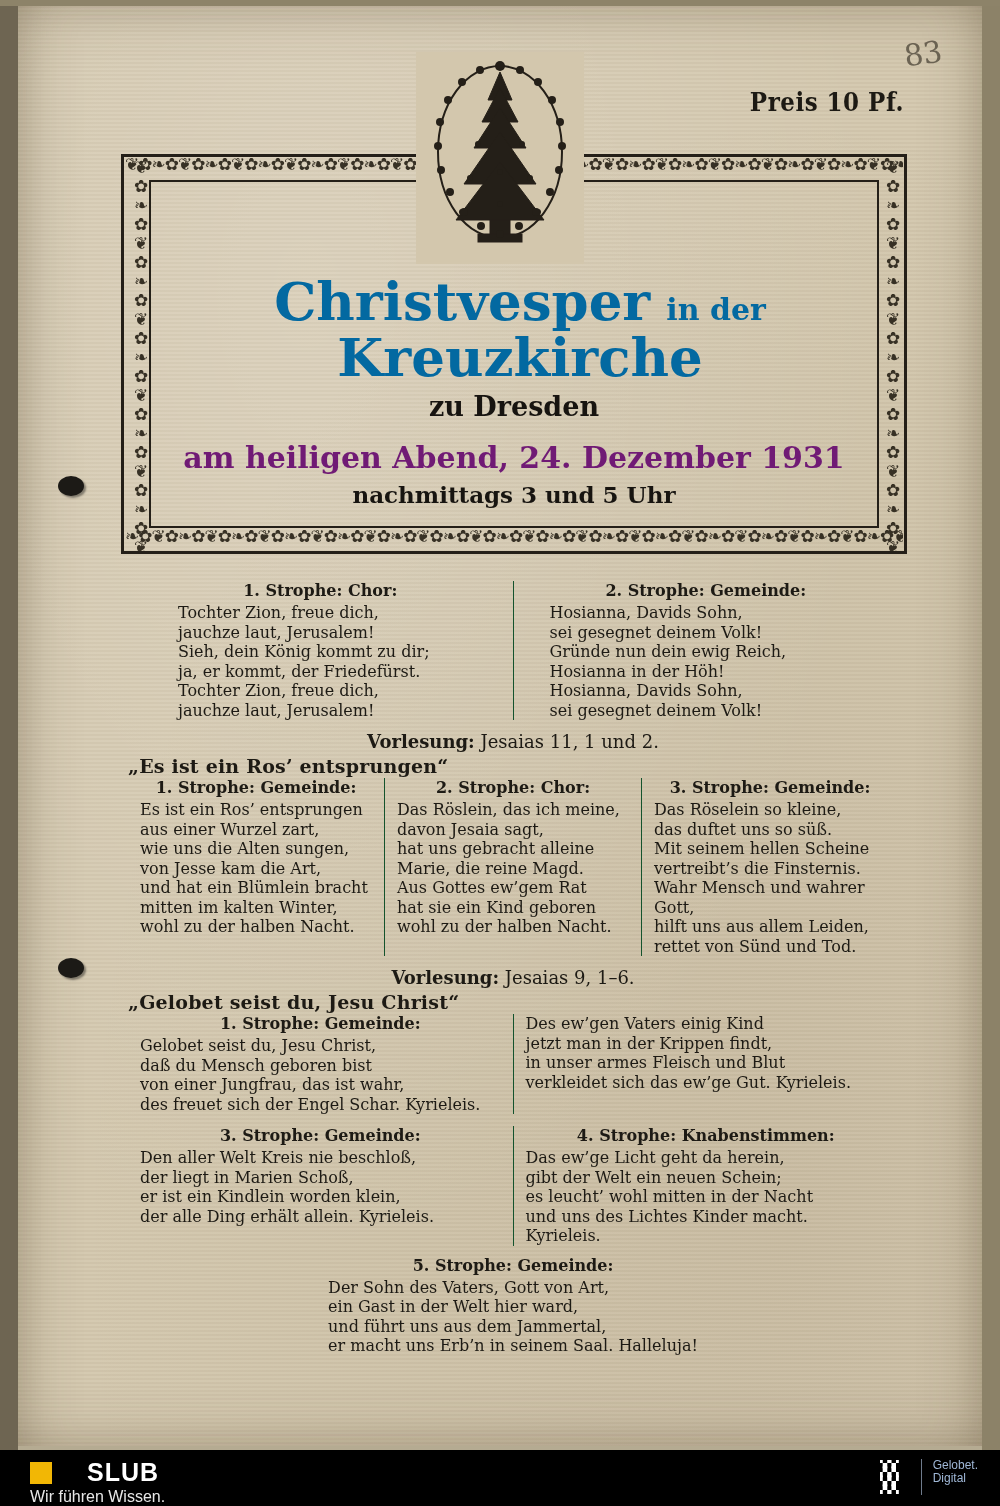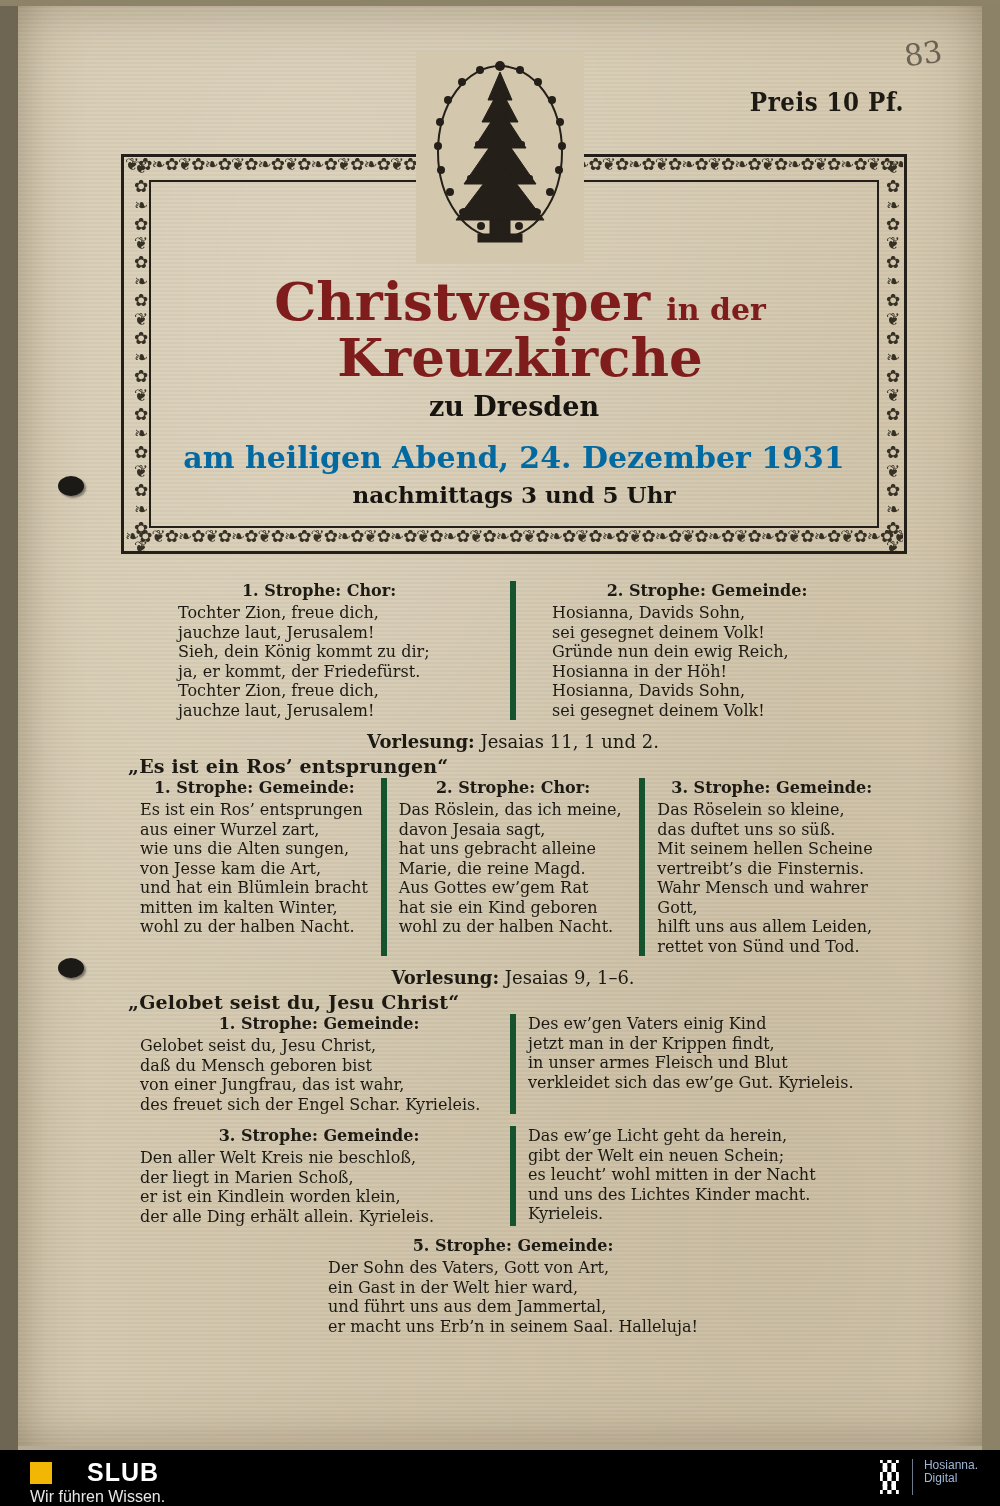--- a/index.html
+++ b/index.html
@@ -86,46 +86,46 @@
     background:#d3c7ad;
   }
   .tree svg{display:block;}
 
   .titleblock{
     position:absolute; left:0; right:0; top:120px; text-align:center;
     z-index:4;
   }
   .t1{
     font-family:"DejaVu Serif", serif;
-    font-weight:bold; font-size:46px; color:#7f1d1d; letter-spacing:0px;
+    font-weight:bold; font-size:46px; color:#0369a1; letter-spacing:0px;
     line-height:1.05;
     padding-left:12px;
   }
   .t1 .big{font-size:53px;}
   .t2{font-size:27px;font-weight:bold;color:#171410;margin-top:6px;}
-  .t3{font-size:30px;font-weight:bold;color:#0369a1;margin-top:18px;}
+  .t3{font-size:30px;font-weight:bold;color:#701a75;margin-top:18px;}
   .t4{font-size:23px;font-weight:bold;color:#171410;margin-top:6px;}
 
   
   .body{
     position:absolute; left:110px; top:575px; width:770px;
     color:#1d1a14;
     font-size:16.5px;
     line-height:19px;
   }
   .songtitle{
     font-weight:bold;font-size:19px;margin:0 0 2px 0;letter-spacing:.2px;
   }
   .reading{
     text-align:center;font-size:18px;margin:12px 0 6px 0;
   }
   .reading b{font-weight:bold;font-size:18px;}
   .cols{display:flex;width:100%;}
   .col{flex:1;padding:0 12px;}
-  .col.bl{border-left:6px solid #14532d;}
+  .col.bl{border-left:1px solid #14532d;}
   .stanza-head{text-align:center;font-weight:bold;font-size:16px;margin-bottom:3px;}
   .verse{font-size:16px;line-height:19.5px;white-space:pre-line;}
   .verse.ind{padding-left:38px;}
   .verse.ind2{padding-left:24px;}
   .blockgap{height:12px;}
   .center-block{text-align:center;margin-top:10px;}
   .center-block .verse{display:inline-block;text-align:left;}
 
   
   .footer{
@@ -356,20 +356,24 @@
           <div class="stanza-head">
             <span>3. Strophe:</span>
             <span>Gemeinde:</span>
           </div>
           <div class="verse">Den aller Welt Kreis nie beschloß,
 der liegt in Marien Schoß,
 er ist ein Kindlein worden klein,
 der alle Ding erhält allein.  Kyrieleis.</div>
         </div>
         <div class="col bl">
+          <div class="stanza-head">
+            <span>4. Strophe:</span>
+            <span>Knabenstimmen:</span>
+          </div>
           <div class="verse">Das ew’ge Licht geht da herein,
 gibt der Welt ein neuen Schein;
 es leucht’ wohl mitten in der Nacht
 und uns des Lichtes Kinder macht. Kyrieleis.</div>
         </div>
       </div>
 
       <div class="center-block">
         <div class="stanza-head">
           <span>5. Strophe:</span>
@@ -389,16 +393,16 @@
 <div class="hole h2"></div>
 
 <div class="footer">
   <div class="slub">
     <span class="mark"></span><span class="nm">SLUB</span>
     <div class="tag">Wir führen Wissen.</div>
   </div>
   <div class="ddlogo">▚▞▚▞<br>▞▚▞▚<br>▚▞▚▞<br>▞▚▞▚</div>
   <div class="dd">
     <div class="bar"></div>
-    <div>Hosianna.</div>
+    <div>Gelobet.</div>
     <div>Digital</div>
   </div>
 </div>
 
 </body></html>

